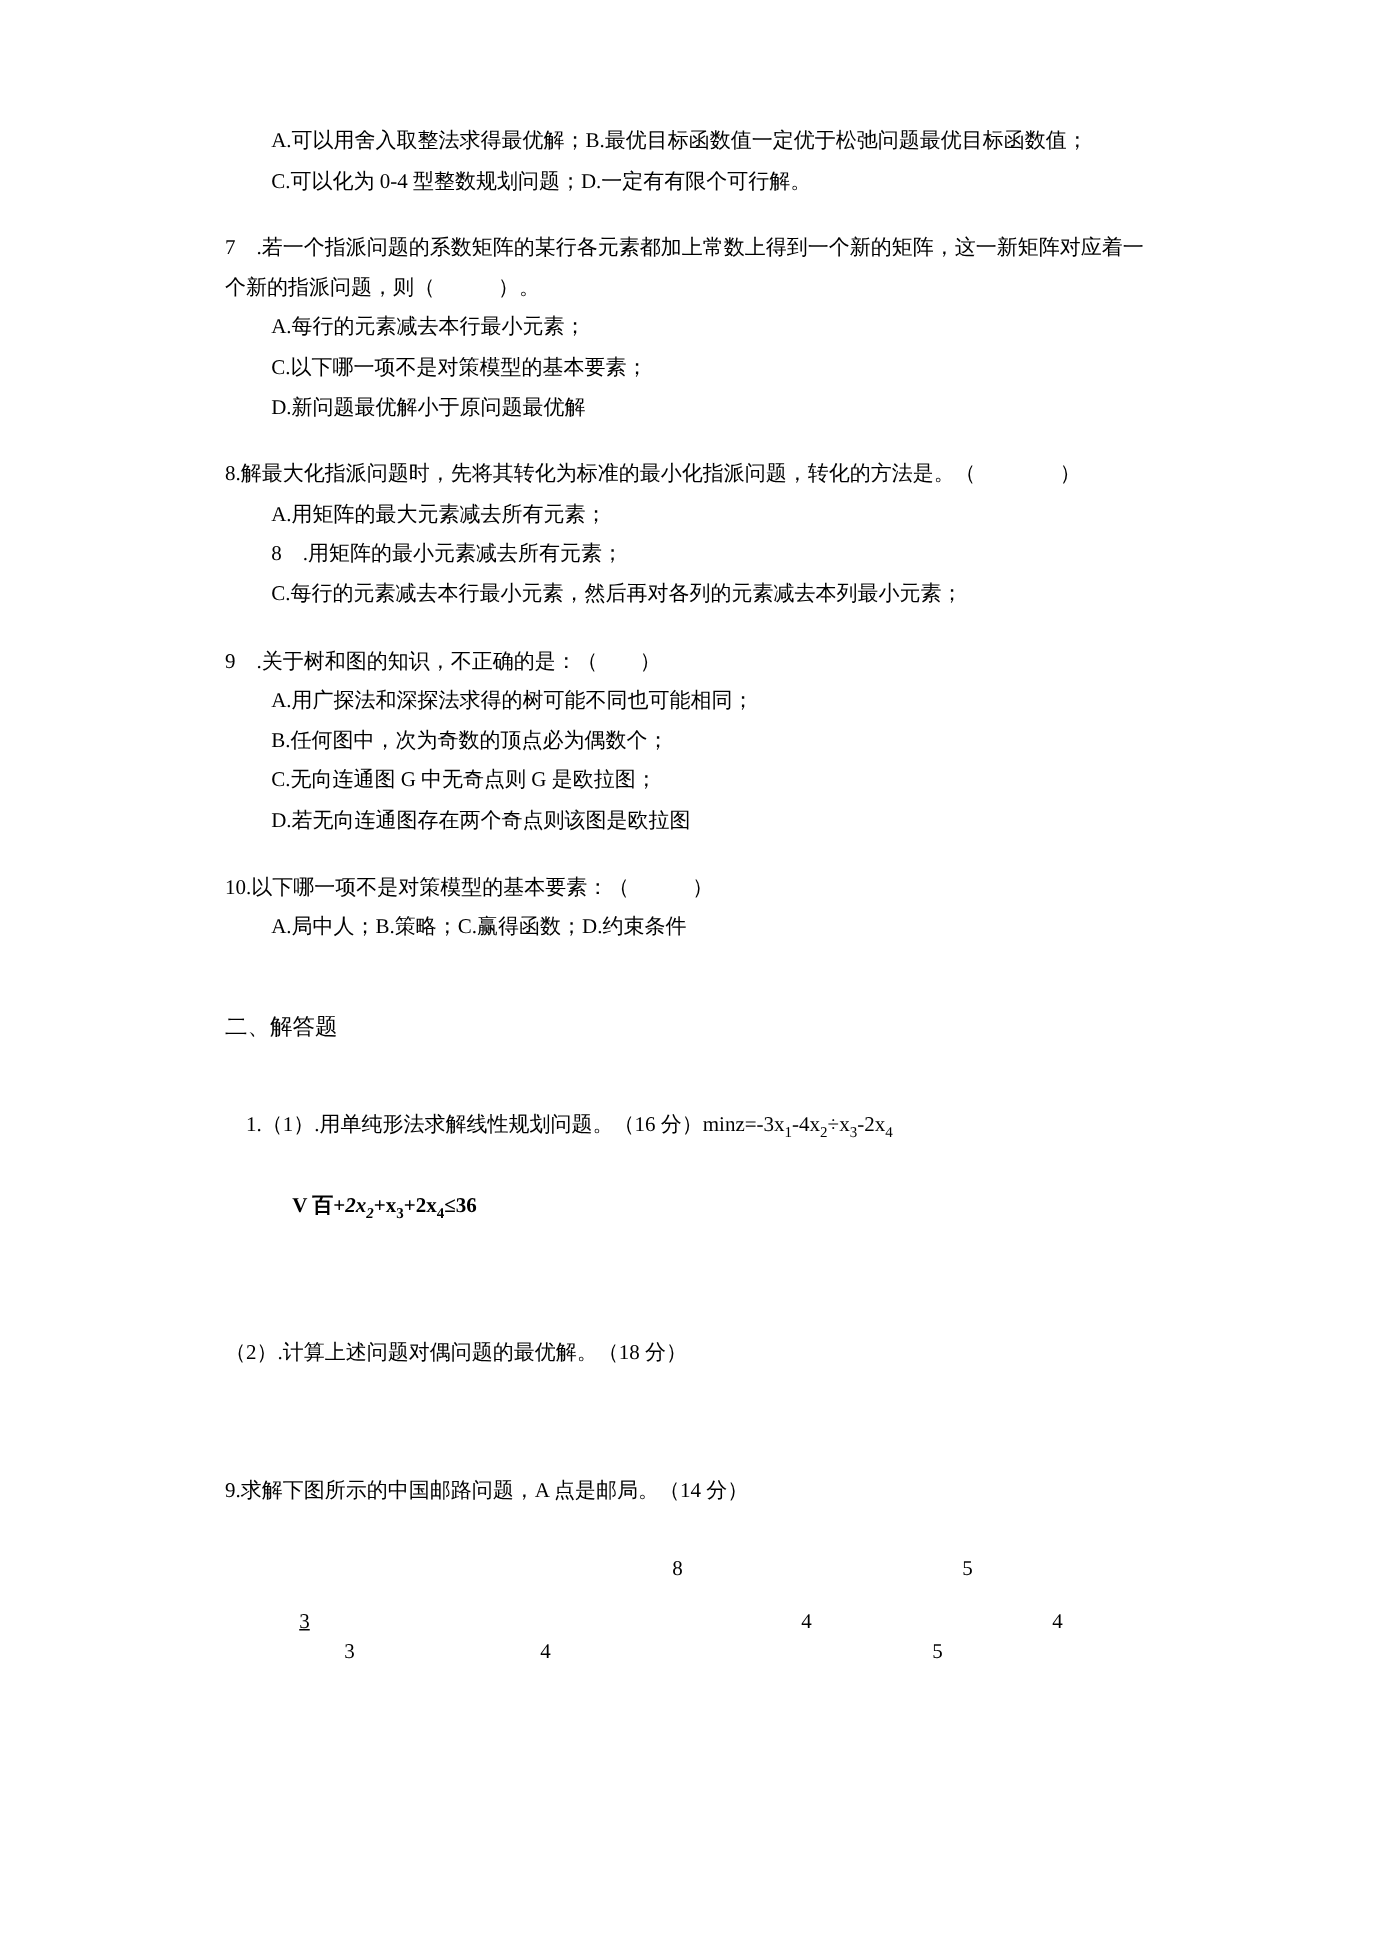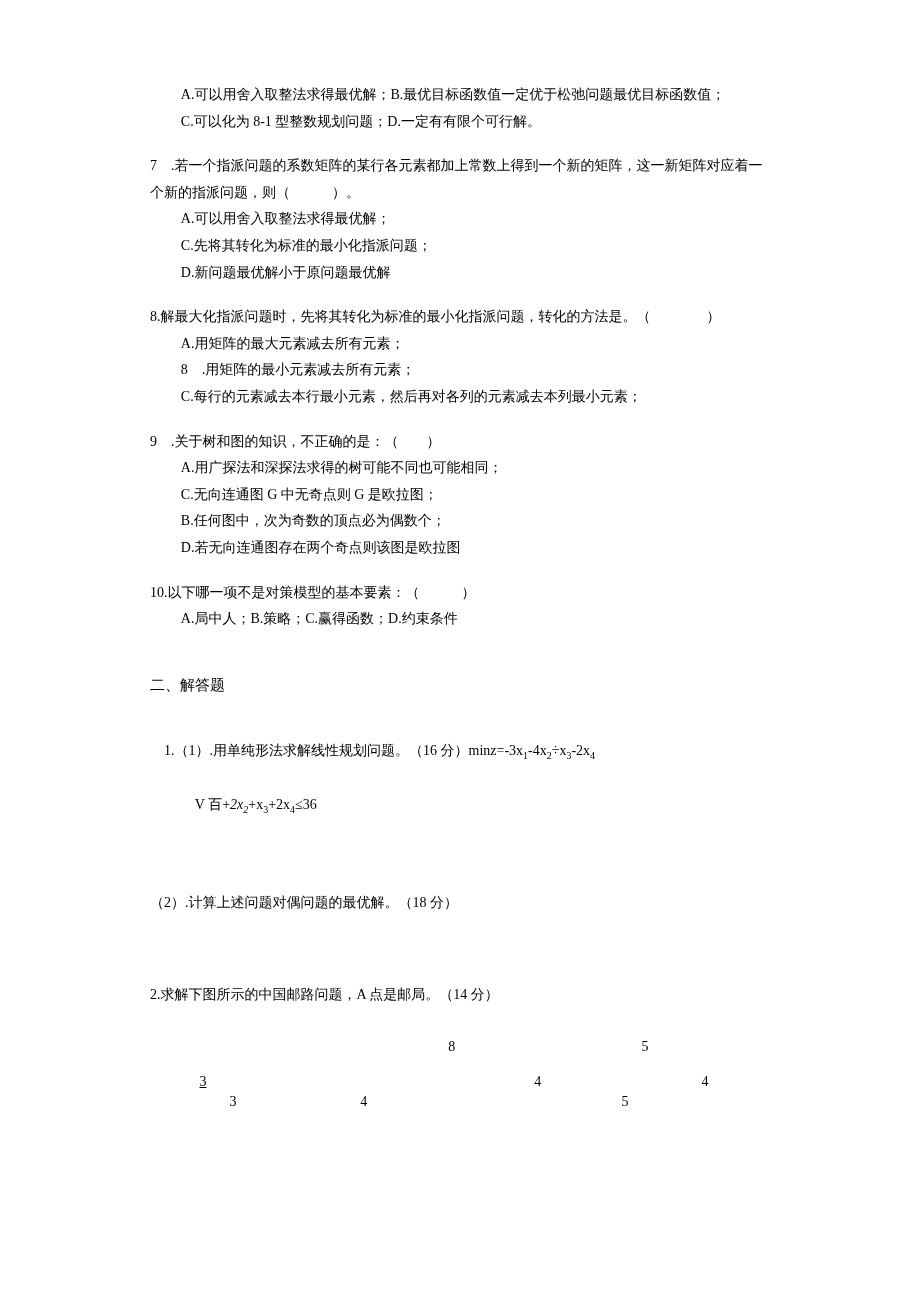--- a/index.html
+++ b/index.html
@@ -25,68 +25,68 @@
     .graph { margin-top: 26px; position: relative; height: 60px; }
     .g-row { display: flex; justify-content: space-between; align-items: baseline; }
     .g-item { width: 30px; text-align: center; }
     .under { text-decoration: underline; }
   </style>
 </head>
 <body>
 
 <div class="q">
   <div class="opt">A.可以用舍入取整法求得最优解；B.最优目标函数值一定优于松弛问题最优目标函数值；</div>
-  <div class="opt">C.可以化为 8-1 型整数规划问题；D.一定有有限个可行解。</div>
+  <div class="opt">C.可以化为 0-4 型整数规划问题；D.一定有有限个可行解。</div>
 </div>
 
 <div class="q">
   <div class="q-line">7 .若一个指派问题的系数矩阵的某行各元素都加上常数上得到一个新的矩阵，这一新矩阵对应着一个新的指派问题，则（   ）。</div>
-  <div class="opt">A.可以用舍入取整法求得最优解；</div>
-  <div class="opt">C.先将其转化为标准的最小化指派问题；</div>
+  <div class="opt">A.每行的元素减去本行最小元素；</div>
+  <div class="opt">C.以下哪一项不是对策模型的基本要素；</div>
   <div class="opt">D.新问题最优解小于原问题最优解</div>
 </div>
 
 <div class="q">
   <div class="q-line">8.解最大化指派问题时，先将其转化为标准的最小化指派问题，转化的方法是。（    ）</div>
   <div class="opt">A.用矩阵的最大元素减去所有元素；</div>
   <div class="opt">8 .用矩阵的最小元素减去所有元素；</div>
   <div class="opt">C.每行的元素减去本行最小元素，然后再对各列的元素减去本列最小元素；</div>
 </div>
 
 <div class="q">
   <div class="q-line">9 .关于树和图的知识，不正确的是：（  ）</div>
   <div class="opt">A.用广探法和深探法求得的树可能不同也可能相同；</div>
+  <div class="opt">B.任何图中，次为奇数的顶点必为偶数个；</div>
   <div class="opt">C.无向连通图 G 中无奇点则 G 是欧拉图；</div>
-  <div class="opt">B.任何图中，次为奇数的顶点必为偶数个；</div>
   <div class="opt">D.若无向连通图存在两个奇点则该图是欧拉图</div>
 </div>
 
 <div class="q">
   <div class="q-line">10.以下哪一项不是对策模型的基本要素：（   ）</div>
   <div class="opt">A.局中人；B.策略；C.赢得函数；D.约束条件</div>
 </div>
 
 <div class="sect">二、解答题</div>
 
 <div class="q">
   <div class="q-line">
     <span>1.（1）.用单纯形法求解线性规划问题。（16 分）minz=-3x</span><span class="sub">1</span><span>-4x</span><span class="sub">2</span><span>÷x</span><span class="sub">3</span><span>-2x</span><span class="sub">4</span>
   </div>
-  <div class="formula" style="padding-left:3.2em;">
+  <div class="formula" style="padding-left:3.2em;font-weight:bold;">
     <span>V 百+</span><i>2</i><i>x</i><i class="sub">2</i><span>+x</span><span class="sub">3</span><span>+2x</span><span class="sub">4</span><span>≤36</span>
   </div>
 </div>
 
 <div class="spacer-sm"></div>
 
 <div class="q-line">（2）.计算上述问题对偶问题的最优解。（18 分）</div>
 
 <div class="spacer-md"></div>
 
-<div class="q-line">2.求解下图所示的中国邮路问题，A 点是邮局。（14 分）</div>
+<div class="q-line">9.求解下图所示的中国邮路问题，A 点是邮局。（14 分）</div>
 
 <div class="graph">
   <div class="g-row" style="padding-left:190px; padding-right:110px;">
     <span class="g-item"></span>
     <span class="g-item">8</span>
     <span class="g-item"></span>
     <span class="g-item">5</span>
   </div>
   <div class="g-row" style="padding-left:38px; padding-right:50px; margin-top:8px;">
     <span class="g-item under">3</span>

